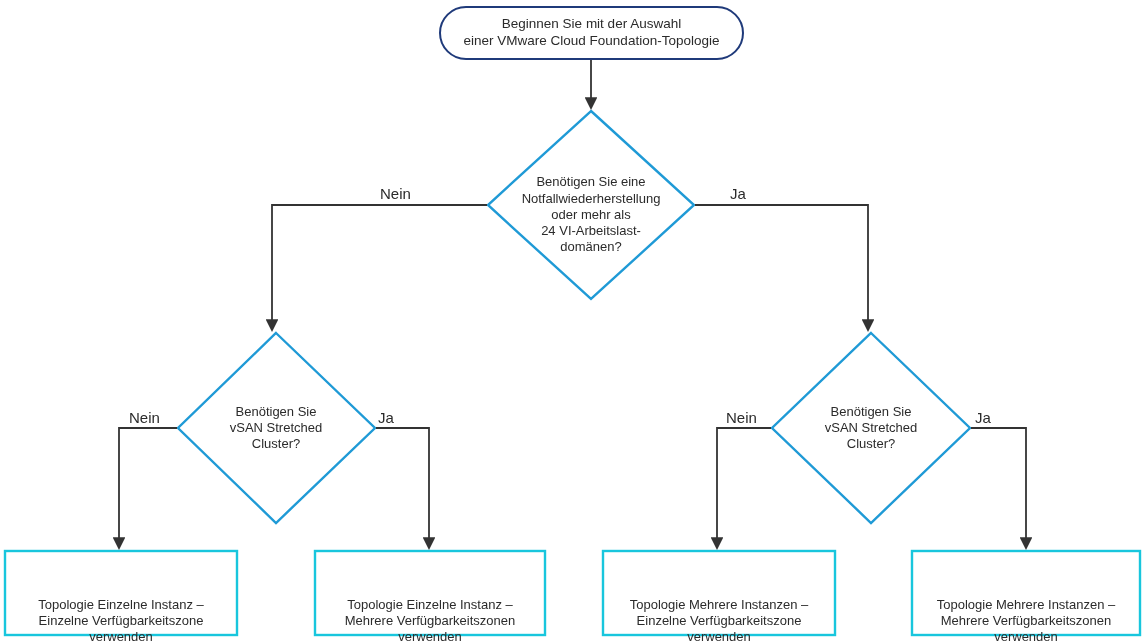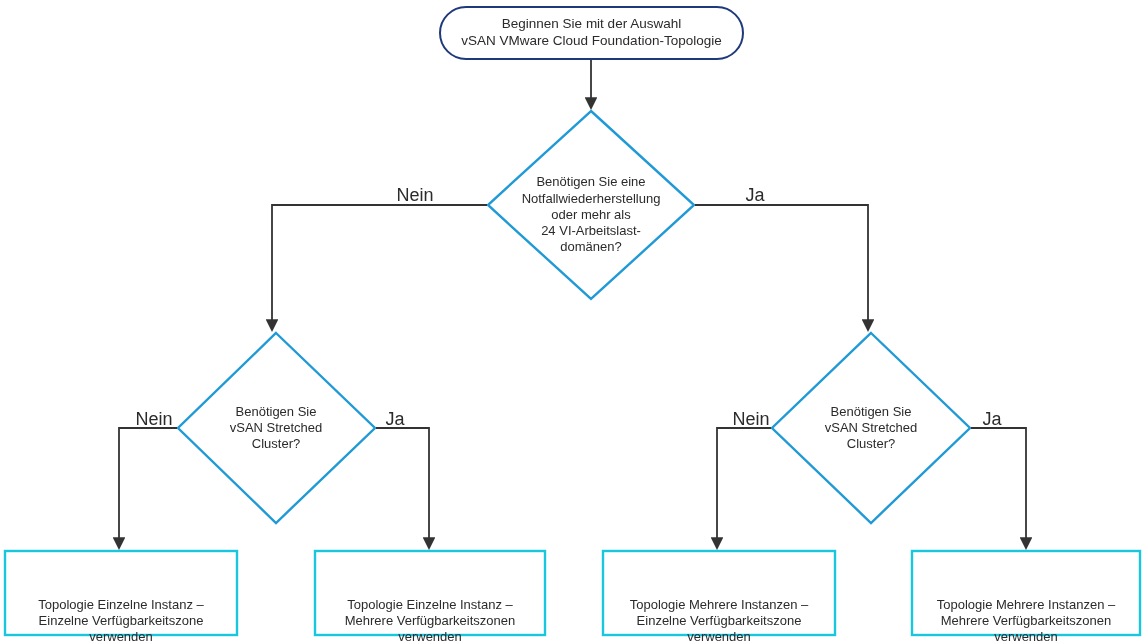--- a/index.html
+++ b/index.html
@@ -42,23 +42,22 @@
   }
   .decision-text {
     font-size: 13px;
   }
   .terminal-text {
     font-size: 13px;
     margin-top: 28px;
   }
   .edge-label {
     position: absolute;
-    font-size: 18px;
+    font-size: 15px;
     color: #2b2b2b;
-    text-align: center;
     white-space: nowrap;
     pointer-events: none;
   }
 </style>
 </head>
 <body>
 
 <div id="diagram-root">
 
   <svg id="flow-svg" viewBox="0 0 1143 641" xmlns="http://www.w3.org/2000/svg">
@@ -90,21 +89,21 @@
     <path d="M 177 428 L 119 428 L 119 548" fill="none" stroke="#333333" stroke-width="1.8" marker-end="url(#arrow-dark)"></path>
 
     <path d="M 376 428 L 429 428 L 429 548" fill="none" stroke="#333333" stroke-width="1.8" marker-end="url(#arrow-dark)"></path>
 
     <path d="M 771 428 L 717 428 L 717 548" fill="none" stroke="#333333" stroke-width="1.8" marker-end="url(#arrow-dark)"></path>
 
     <path d="M 971 428 L 1026 428 L 1026 548" fill="none" stroke="#333333" stroke-width="1.8" marker-end="url(#arrow-dark)"></path>
   </svg>
 
   <div class="node-text start-text" style="left:440px; top:7px; width:303px; height:52px;">Beginnen Sie mit der Auswahl
-vSAN VMware Cloud Foundation-Topologie</div>
+einer VMware Cloud Foundation-Topologie</div>
 
   <div class="node-text decision-text" style="left:491px; top:160px; width:200px; height:110px;">Benötigen Sie eine
 Notfallwiederherstellung
 oder mehr als
 24 VI-Arbeitslast-
 domänen?</div>
 
   <div class="node-text decision-text" style="left:186px; top:395px; width:180px; height:66px;">Benötigen Sie
 vSAN Stretched
 Cluster?</div>

